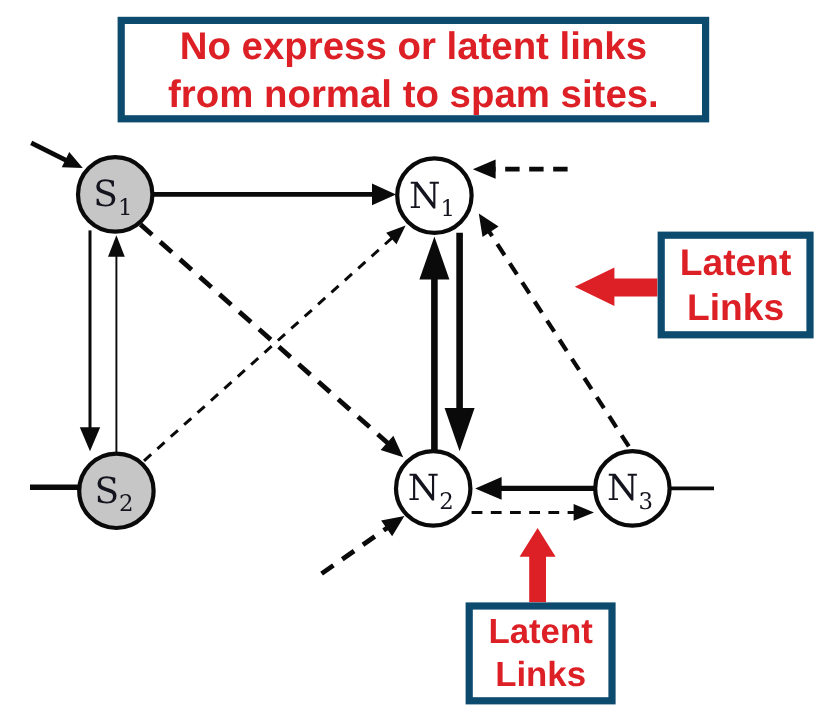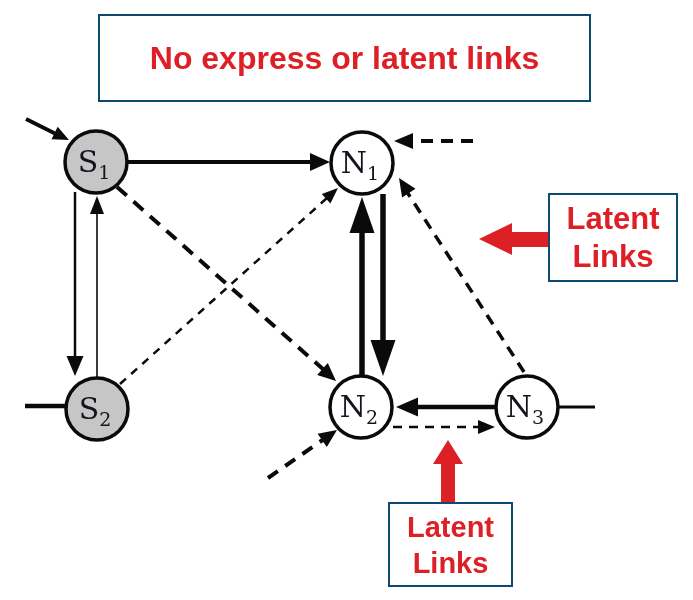--- a/index.html
+++ b/index.html
@@ -2,21 +2,21 @@
 <html style="--red: #dd1f26;"><head>
 <meta charset="utf-8">
 <style>
   html,body{margin:0;padding:0;background:#ffffff;}
   #stage{
     position:relative;width:693px;height:600px;background:#ffffff;overflow:hidden;
     font-family:"Liberation Sans",sans-serif;
   }
   #diagram-svg{position:absolute;left:0;top:0;}
   .callout{
-    position:absolute;box-sizing:border-box;background:#ffffff;border:2px solid #0c4a6e;
+    position:absolute;box-sizing:border-box;background:#ffffff;border:6px solid #0c4a6e;
     color:var(--red);font-weight:bold;text-align:center;
     display:flex;flex-direction:column;justify-content:center;
   }
   #title-box{left:98px;top:14px;width:493px;height:88px;font-size:32px;line-height:40px;}
   #latent-right-box{left:548px;top:193px;width:130px;height:89px;font-size:31px;line-height:38px;}
   #latent-bottom-box{left:388px;top:502px;width:125px;height:85px;font-size:29px;line-height:36px;}
   .node-label{font-family:"DejaVu Serif",serif;fill:#14141e;}
   .edge{stroke:#0a0a0a;fill:none;}
   .head{fill:#0a0a0a;stroke:none;}
 </style>
@@ -124,20 +124,21 @@
     </g>
 
     <g>
       <circle cx="527" cy="407" r="31" stroke="#0a0a0a" stroke-width="3.5" fill="#ffffff"></circle>
       <text class="node-label" x="525" y="417" text-anchor="middle" font-size="30"><tspan>N</tspan><tspan font-size="19" dy="7">3</tspan></text>
     </g>
   </svg>
 
   <div class="callout" id="title-box">
     <div>No express or latent links</div>
+    <div>from normal to spam sites.</div>
   </div>
 
   <div class="callout" id="latent-right-box">
     <div>Latent</div>
     <div>Links</div>
   </div>
 
   <div class="callout" id="latent-bottom-box">
     <div>Latent</div>
     <div>Links</div>

